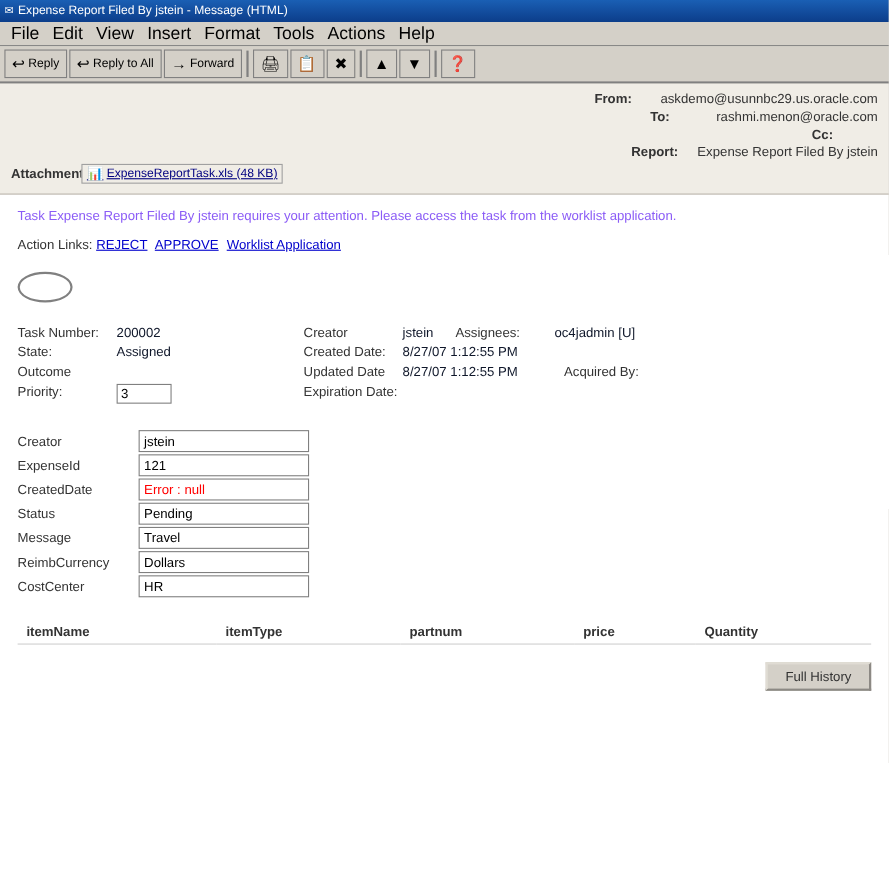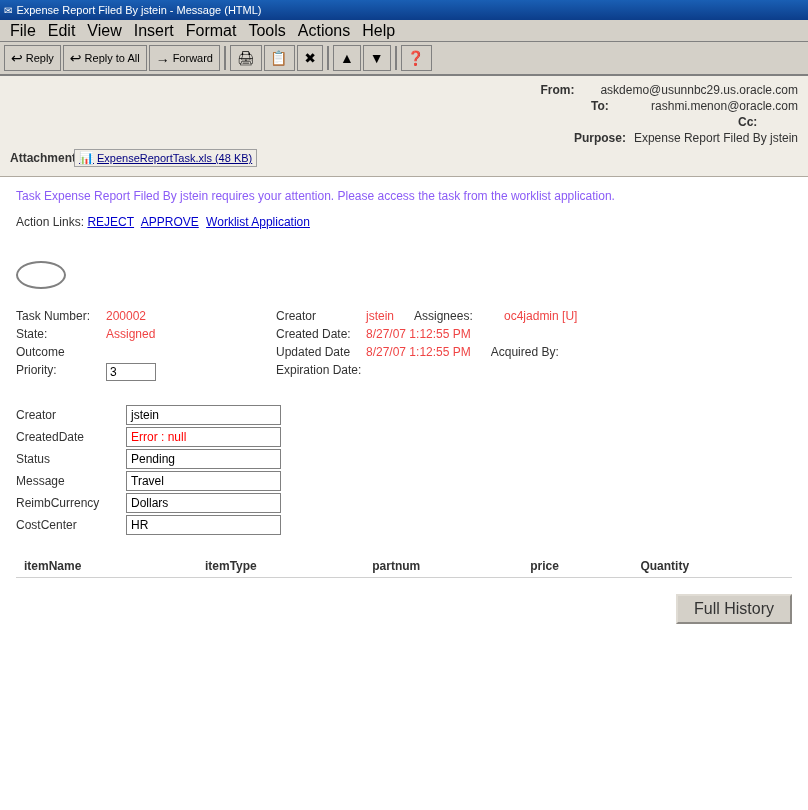--- a/index.html
+++ b/index.html
@@ -106,21 +106,21 @@
     }
 
     .task-notice {
       font-size: 12px;
       color: #8b5cf6;
       margin-bottom: 12px;
     }
 
     .action-links {
       font-size: 12px;
-      margin-bottom: 32px;
+      margin-bottom: 18px;
     }
     .action-links span { color: #333; }
     .action-link {
       color: #0000cc;
       text-decoration: underline;
       cursor: pointer;
       margin-right: 4px;
     }
 
     
@@ -136,21 +136,21 @@
     
     .task-details {
       display: flex;
       margin-bottom: 20px;
       font-size: 12px;
     }
     .task-details-left { flex: 0 0 260px; }
     .task-details-right { flex: 1; }
     .detail-row { display: flex; margin-bottom: 4px; }
     .detail-label { width: 90px; color: #333; font-weight: normal; }
-    .detail-value { color: #ef4444; }
+    .detail-value { color: #0f172a; }
     .priority-input {
       border: 1px solid #808080;
       background: white;
       padding: 1px 3px;
       font-size: 12px;
       width: 50px;
     }
 
     
     .form-section {
@@ -191,21 +191,21 @@
       border-bottom: 1px solid #d0d0d0;
       color: #333;
     }
 
     
     .full-history-btn {
       float: right;
       background: #d4d0c8;
       border: 2px outset #e0dcd4;
       padding: 4px 16px;
-      font-size: 16px;
+      font-size: 12px;
       cursor: pointer;
       color: #333;
       margin-bottom: 10px;
     }
   </style>
 </head>
 <body>
 
 <div class="title-bar">
   <span class="title-bar-icon">✉</span>
@@ -266,21 +266,21 @@
   </div>
   <div class="email-header-row">
     <span class="email-header-label">To:</span>
     <span class="email-header-value">rashmi.menon@oracle.com</span>
   </div>
   <div class="email-header-row">
     <span class="email-header-label">Cc:</span>
     <span class="email-header-value"></span>
   </div>
   <div class="email-header-row">
-    <span class="email-header-label">Purpose:</span>
+    <span class="email-header-label">Report:</span>
     <span class="email-header-value">Expense Report Filed By jstein</span>
   </div>
   <div class="attachments-row">
     <span class="email-header-label">Attachments:</span>
     <a class="attachment-link">
       <span class="attachment-icon">📊</span>
       <span>ExpenseReportTask.xls (48 KB)</span>
     </a>
   </div>
 </div>
@@ -324,34 +324,38 @@
         <span class="detail-label" style="margin-left:20px;">Assignees:</span>
         <span class="detail-value">oc4jadmin [U]</span>
       </div>
       <div class="detail-row">
         <span class="detail-label">Created Date:</span>
         <span class="detail-value">8/27/07 1:12:55 PM</span>
       </div>
       <div class="detail-row">
         <span class="detail-label">Updated Date</span>
         <span class="detail-value">8/27/07 1:12:55 PM</span>
-        <span class="detail-label" style="margin-left:20px;">Acquired By:</span>
+        <span class="detail-label" style="margin-left:20px;text-align:right;">Acquired By:</span>
         <span class="detail-value"></span>
       </div>
       <div class="detail-row">
         <span class="detail-label">Expiration Date:</span>
         <span class="detail-value"></span>
       </div>
     </div>
   </div>
 
   <div class="form-section">
     <div class="form-row">
       <span class="form-label">Creator</span>
       <div class="form-input">jstein</div>
+    </div>
+    <div class="form-row">
+      <span class="form-label">ExpenseId</span>
+      <div class="form-input">121</div>
     </div>
     <div class="form-row">
       <span class="form-label">CreatedDate</span>
       <div class="form-input"><span class="error-text">Error : null</span></div>
     </div>
     <div class="form-row">
       <span class="form-label">Status</span>
       <div class="form-input">Pending</div>
     </div>
     <div class="form-row">

